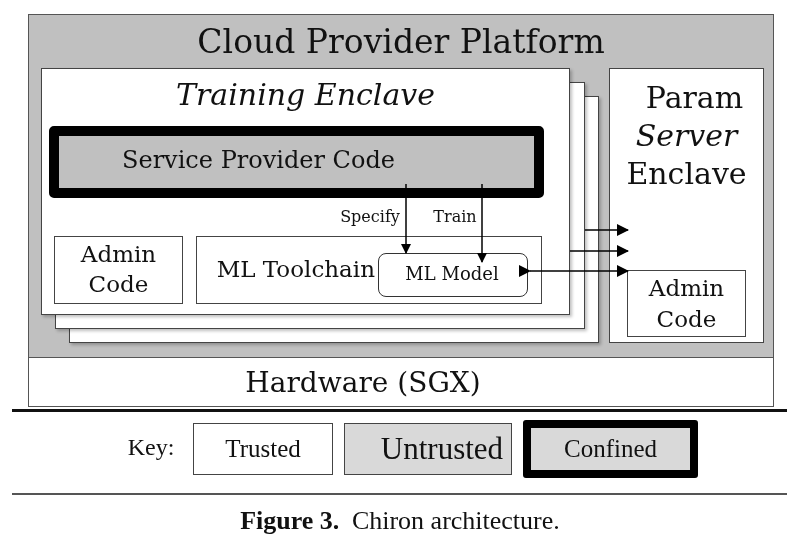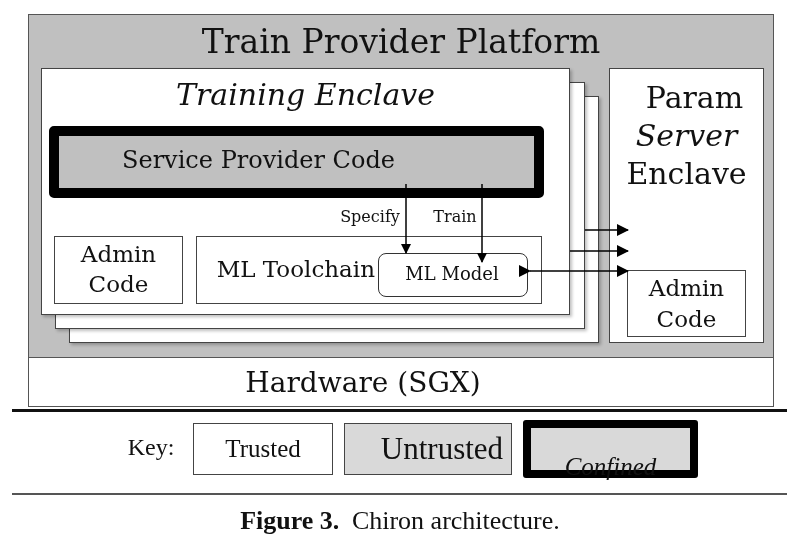--- a/index.html
+++ b/index.html
@@ -6,21 +6,21 @@
     body { width:800px; height:544px; position:relative; overflow:hidden;
            font-family:"DejaVu Serif","Liberation Serif",serif; color:#111; }
     .abs { position:absolute; box-sizing:border-box; }
     .txt { position:absolute; white-space:nowrap; text-align:center; }
     svg { position:absolute; left:0; top:0; }
   </style>
 </head>
 <body>
 
 <div class="abs" style="left:28px;top:14px;width:746px;height:344px;background:#c0c0c0;border:1.5px solid #555;"></div>
-<div class="txt" style="left:28px;top:22px;width:746px;font-size:33px;line-height:40px;">Train Provider Platform</div>
+<div class="txt" style="left:28px;top:22px;width:746px;font-size:33px;line-height:40px;">Cloud Provider Platform</div>
 
 <div class="abs" style="left:69px;top:96px;width:530px;height:247px;background:#fff;border:1.5px solid #444;box-shadow:2px 2px 3px rgba(0,0,0,0.25);"></div>
 <div class="abs" style="left:55px;top:82px;width:530px;height:247px;background:#fff;border:1.5px solid #444;box-shadow:2px 2px 3px rgba(0,0,0,0.25);"></div>
 <div class="abs" style="left:41px;top:68px;width:529px;height:247px;background:#fff;border:1.5px solid #444;box-shadow:2px 2px 3px rgba(0,0,0,0.25);"></div>
 <div class="txt" style="left:41px;top:77px;width:529px;font-size:30px;line-height:36px;font-style:italic;">Training Enclave</div>
 
 <div class="abs" style="left:49px;top:126px;width:495px;height:72px;background:#c0c0c0;border:10px solid #000;border-radius:5px;"></div>
 <div class="txt" style="left:49px;top:145px;width:419px;font-size:24px;line-height:30px;">Service Provider Code</div>
 
 <div class="abs" style="left:54px;top:236px;width:129px;height:68px;background:#fff;border:1.5px solid #444;"></div>
@@ -66,18 +66,18 @@
 
 <div class="abs" style="left:12px;top:409px;width:775px;height:3px;background:#111;"></div>
 <div class="abs" style="left:12px;top:493px;width:775px;height:1.5px;background:#555;"></div>
 
 <div class="txt" style="left:116px;top:432px;width:70px;font-size:24px;line-height:30px;font-family:'Liberation Serif',serif;">Key:</div>
 <div class="abs" style="left:193px;top:423px;width:140px;height:52px;background:#fff;border:1.5px solid #444;"></div>
 <div class="txt" style="left:193px;top:434px;width:140px;font-size:25px;line-height:30px;font-family:'Liberation Serif',serif;">Trusted</div>
 <div class="abs" style="left:344px;top:423px;width:168px;height:52px;background:#d9d9d9;border:1.5px solid #444;"></div>
 <div class="txt" style="left:344px;top:434px;width:196px;font-size:31px;line-height:30px;font-family:'Liberation Serif',serif;">Untrusted</div>
 <div class="abs" style="left:523px;top:420px;width:175px;height:58px;background:#d9d9d9;border:8px solid #000;border-radius:3px;"></div>
-<div class="txt" style="left:523px;top:452px;width:175px;font-size:25px;line-height:30px;font-family:'Liberation Serif',serif;font-style:italic;">Confined</div>
+<div class="txt" style="left:523px;top:434px;width:175px;font-size:25px;line-height:30px;font-family:'Liberation Serif',serif;">Confined</div>
 
 <div class="txt" style="left:0;top:505px;width:800px;font-size:26px;line-height:32px;font-family:'Liberation Serif',serif;">
   <span style="font-weight:bold;">Figure 3.</span>
   <span style="margin-left:6px;">Chiron architecture.</span>
 </div>
 
 </body></html>

